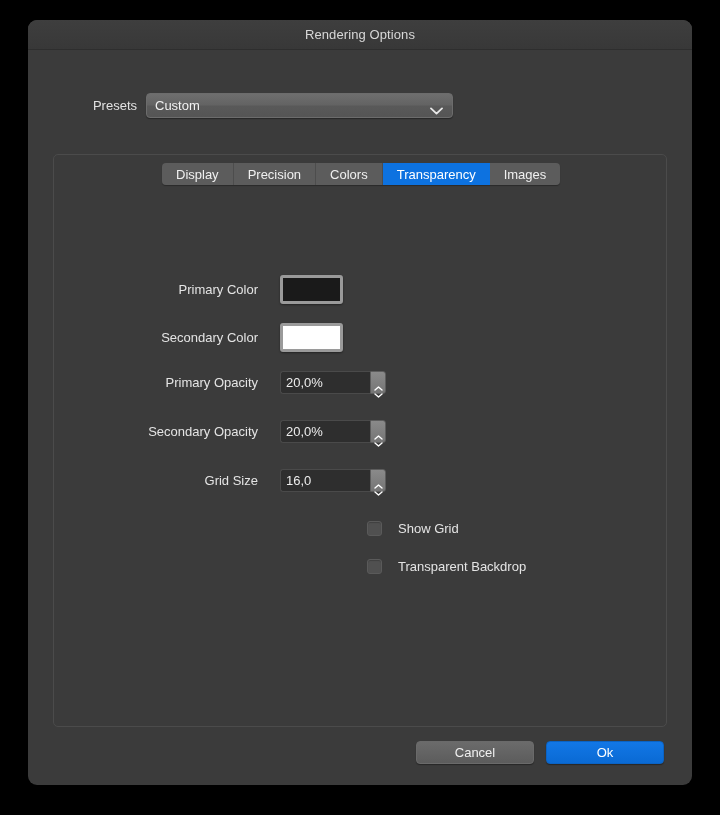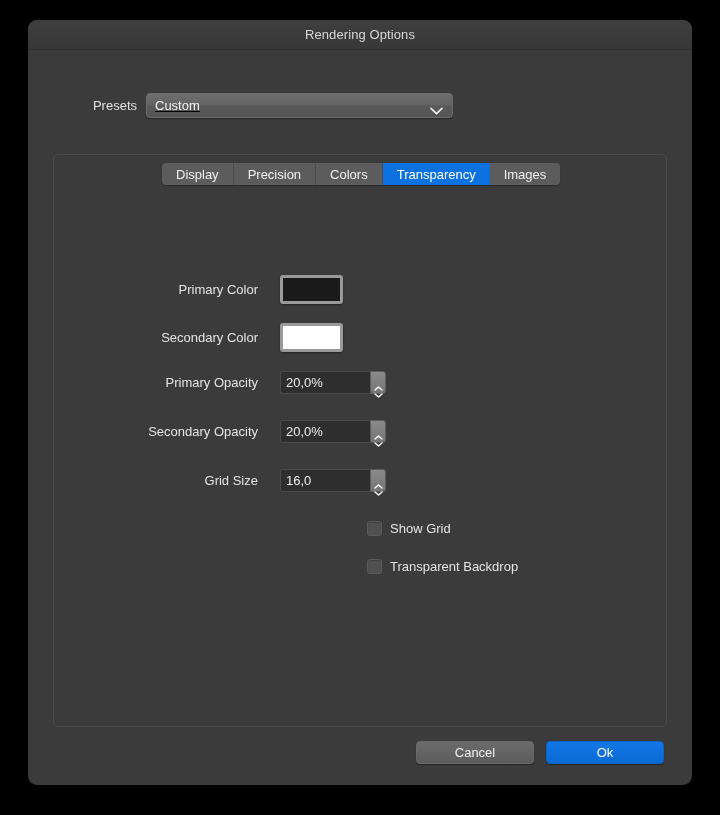--- a/index.html
+++ b/index.html
@@ -64,21 +64,20 @@
     position: relative;
     width: 307px;
     height: 25px;
     border-radius: 4px;
     background: linear-gradient(to bottom, #6e6e6e 0%, #636363 48%, #595959 52%, #555555 100%);
     border: 1px solid #6c6c6c;
     box-sizing: border-box;
     display: flex;
     align-items: center;
     box-shadow: 0 1px 1px rgba(0,0,0,0.35);
-    text-decoration: underline;
   }
   #presets-value {
     font-size: 13px;
     color: #f2f2f2;
     padding-left: 8px;
   }
   #presets-chevron {
     position: absolute;
     right: 9px;
     top: 50%;
@@ -206,21 +205,21 @@
     height: 15px;
     border-radius: 3px;
     background: #505050;
     border: 1px solid #5a5a5a;
     box-sizing: border-box;
     box-shadow: inset 0 1px 1px rgba(0,0,0,0.2);
   }
   .check-label {
     font-size: 13px;
     color: #e4e4e4;
-    margin-left: 8px;
+    margin-left: 16px;
     white-space: nowrap;
   }
 
   
   #footer {
     position: absolute;
     right: 28px;
     bottom: 21px;
     display: flex;
     gap: 12px;

